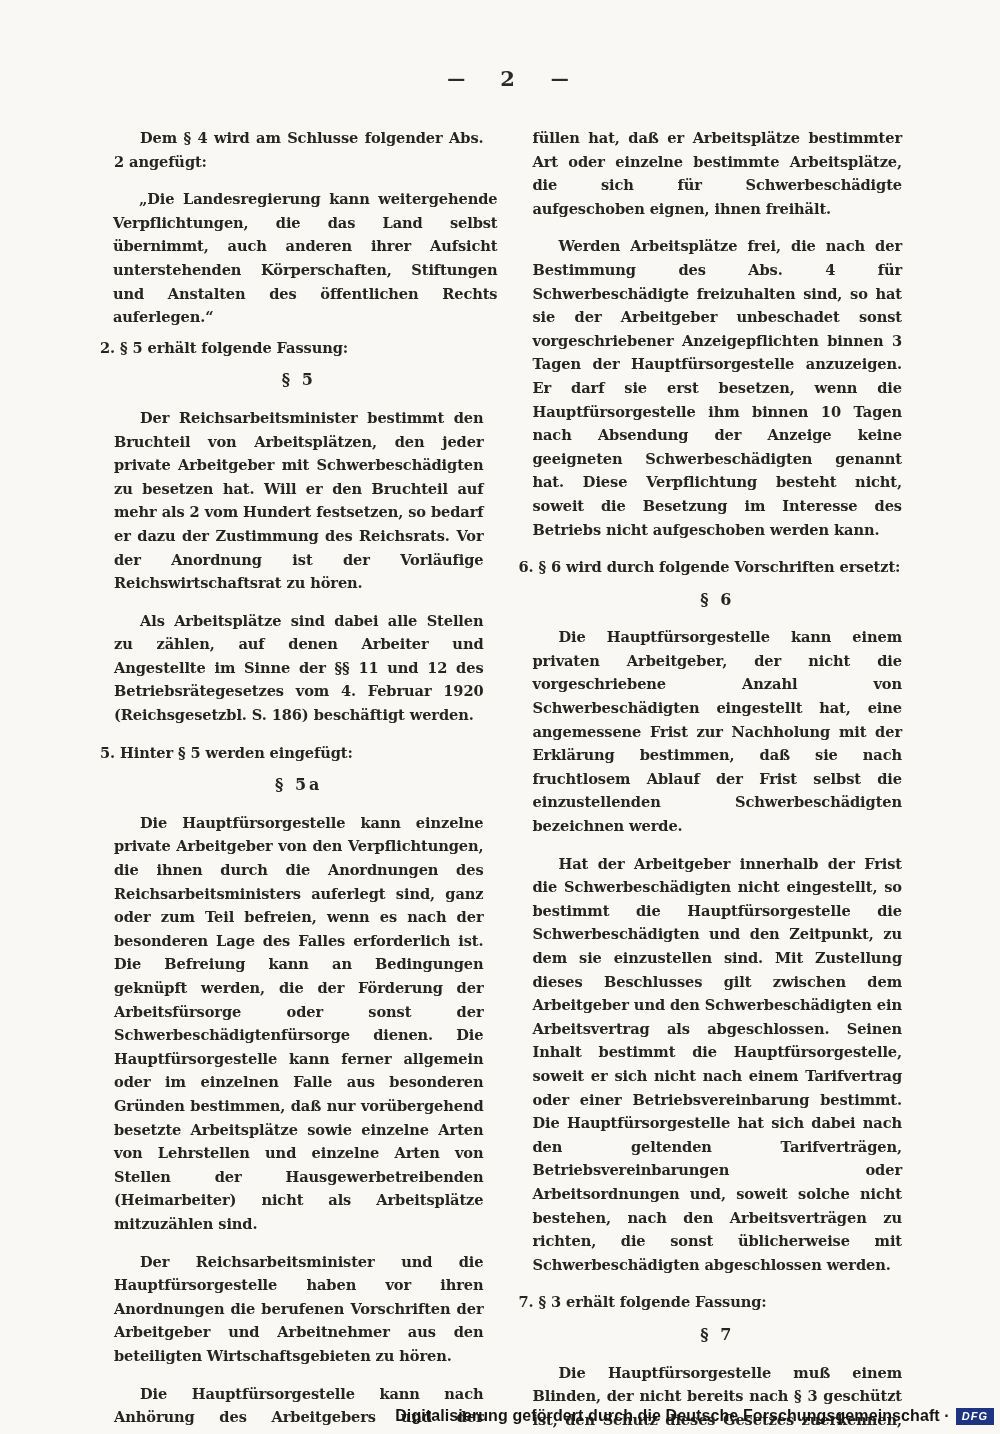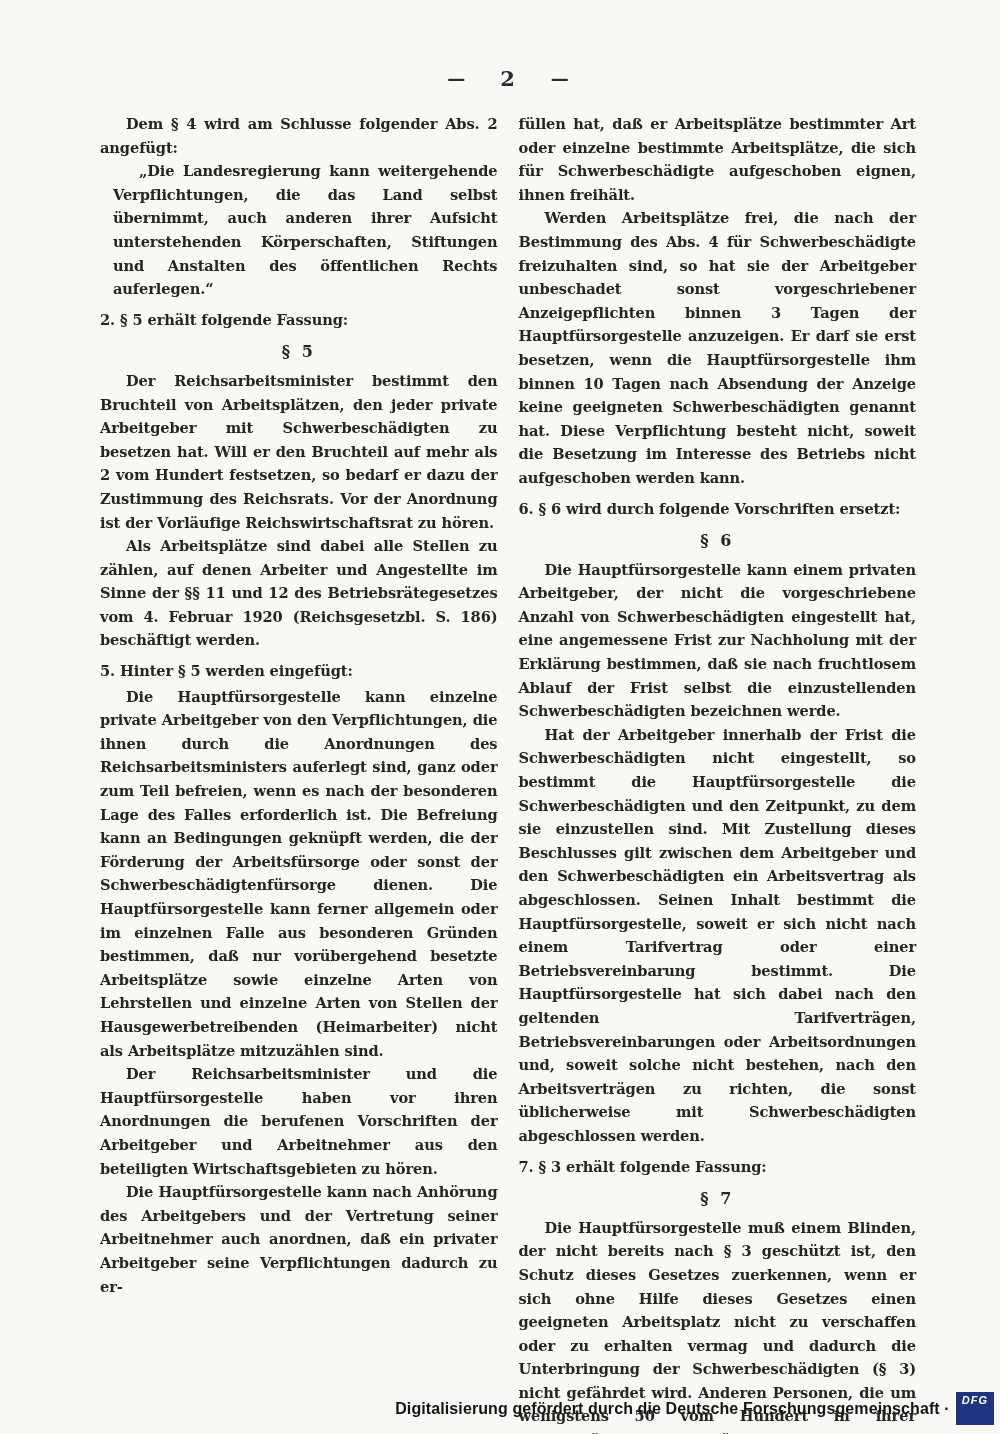--- a/index.html
+++ b/index.html
@@ -27,21 +27,21 @@
   }
   .col{
     width:398px;
     text-align:justify;
     font-size:14.6px;
     line-height:23.6px;
     font-weight:700;
     letter-spacing:-0.1px;
     hyphens:none;
   }
-  .col p{margin:0;}
+  .col p{margin:14px;}
   .para{text-indent:26px;}
   .para.noindent{text-indent:0;}
   .quote{margin:0 0 0 13px !important;text-indent:26px;}
   .item{margin:7px 0 2px 0 !important;text-indent:0;}
   .sec-heading{
     text-align:center;
     margin:9px 0 5px 0;
     font-weight:700;
     font-size:16px;
     letter-spacing:3px;
@@ -53,21 +53,21 @@
     font-family:"Liberation Sans", sans-serif;
   }
   .footer-text{
     font-size:16px;font-weight:700;color:#141414;letter-spacing:0.1px;
   }
   .dfg-logo{
     display:inline-block;
     color:#ffffff;
     font-size:11px;font-weight:700;font-style:italic;
     letter-spacing:1px;
-    padding:2px 6px 19px 6px;
+    padding:2px 6px 3px 6px;
     line-height:12px;
   }
 </style>
 </head>
 <body>
 
 <div class="page">
 
   <div class="page-header">
     <span class="dash">—</span>
@@ -77,20 +77,21 @@
 
   <div class="content">
     <div class="col">
         <p class="para">Dem § 4 wird am Schlusse folgender Abs. 2 angefügt:</p>
         <p class="quote">„Die Landesregierung kann weitergehende Verpflichtungen, die das Land selbst übernimmt, auch anderen ihrer Aufsicht unterstehenden Körperschaften, Stiftungen und Anstalten des öffentlichen Rechts auferlegen.“</p>
         <p class="item">2. § 5 erhält folgende Fassung:</p>
         <div class="sec-heading">§ 5</div>
         <p class="para">Der Reichsarbeitsminister bestimmt den Bruchteil von Arbeitsplätzen, den jeder private Arbeitgeber mit Schwerbeschädigten zu besetzen hat. Will er den Bruchteil auf mehr als 2 vom Hundert festsetzen, so bedarf er dazu der Zustimmung des Reichsrats. Vor der Anordnung ist der Vorläufige Reichswirtschaftsrat zu hören.</p>
         <p class="para">Als Arbeitsplätze sind dabei alle Stellen zu zählen, auf denen Arbeiter und Angestellte im Sinne der §§ 11 und 12 des Betriebsrätegesetzes vom 4. Februar 1920 (Reichsgesetzbl. S. 186) beschäftigt werden.</p>
         <p class="item">5. Hinter § 5 werden eingefügt:</p>
+        <div class="sec-heading">§ 5a</div>
         <p class="para">Die Hauptfürsorgestelle kann einzelne private Arbeitgeber von den Verpflichtungen, die ihnen durch die Anordnungen des Reichsarbeitsministers auferlegt sind, ganz oder zum Teil befreien, wenn es nach der besonderen Lage des Falles erforderlich ist. Die Befreiung kann an Bedingungen geknüpft werden, die der Förderung der Arbeitsfürsorge oder sonst der Schwerbeschädigtenfürsorge dienen. Die Hauptfürsorgestelle kann ferner allgemein oder im einzelnen Falle aus besonderen Gründen bestimmen, daß nur vorübergehend besetzte Arbeitsplätze sowie einzelne Arten von Lehrstellen und einzelne Arten von Stellen der Hausgewerbetreibenden (Heimarbeiter) nicht als Arbeitsplätze mitzuzählen sind.</p>
         <p class="para">Der Reichsarbeitsminister und die Hauptfürsorgestelle haben vor ihren Anordnungen die berufenen Vorschriften der Arbeitgeber und Arbeitnehmer aus den beteiligten Wirtschaftsgebieten zu hören.</p>
         <p class="para">Die Hauptfürsorgestelle kann nach Anhörung des Arbeitgebers und der Vertretung seiner Arbeitnehmer auch anordnen, daß ein privater Arbeitgeber seine Verpflichtungen dadurch zu er-</p>
       </div>
     <div class="col">
         <p class="para noindent">füllen hat, daß er Arbeitsplätze bestimmter Art oder einzelne bestimmte Arbeitsplätze, die sich für Schwerbeschädigte aufgeschoben eignen, ihnen freihält.</p>
         <p class="para">Werden Arbeitsplätze frei, die nach der Bestimmung des Abs. 4 für Schwerbeschädigte freizuhalten sind, so hat sie der Arbeitgeber unbeschadet sonst vorgeschriebener Anzeigepflichten binnen 3 Tagen der Hauptfürsorgestelle anzuzeigen. Er darf sie erst besetzen, wenn die Hauptfürsorgestelle ihm binnen 10 Tagen nach Absendung der Anzeige keine geeigneten Schwerbeschädigten genannt hat. Diese Verpflichtung besteht nicht, soweit die Besetzung im Interesse des Betriebs nicht aufgeschoben werden kann.</p>
         <p class="item">6. § 6 wird durch folgende Vorschriften ersetzt:</p>
         <div class="sec-heading">§ 6</div>
         <p class="para">Die Hauptfürsorgestelle kann einem privaten Arbeitgeber, der nicht die vorgeschriebene Anzahl von Schwerbeschädigten eingestellt hat, eine angemessene Frist zur Nachholung mit der Erklärung bestimmen, daß sie nach fruchtlosem Ablauf der Frist selbst die einzustellenden Schwerbeschädigten bezeichnen werde.</p>

